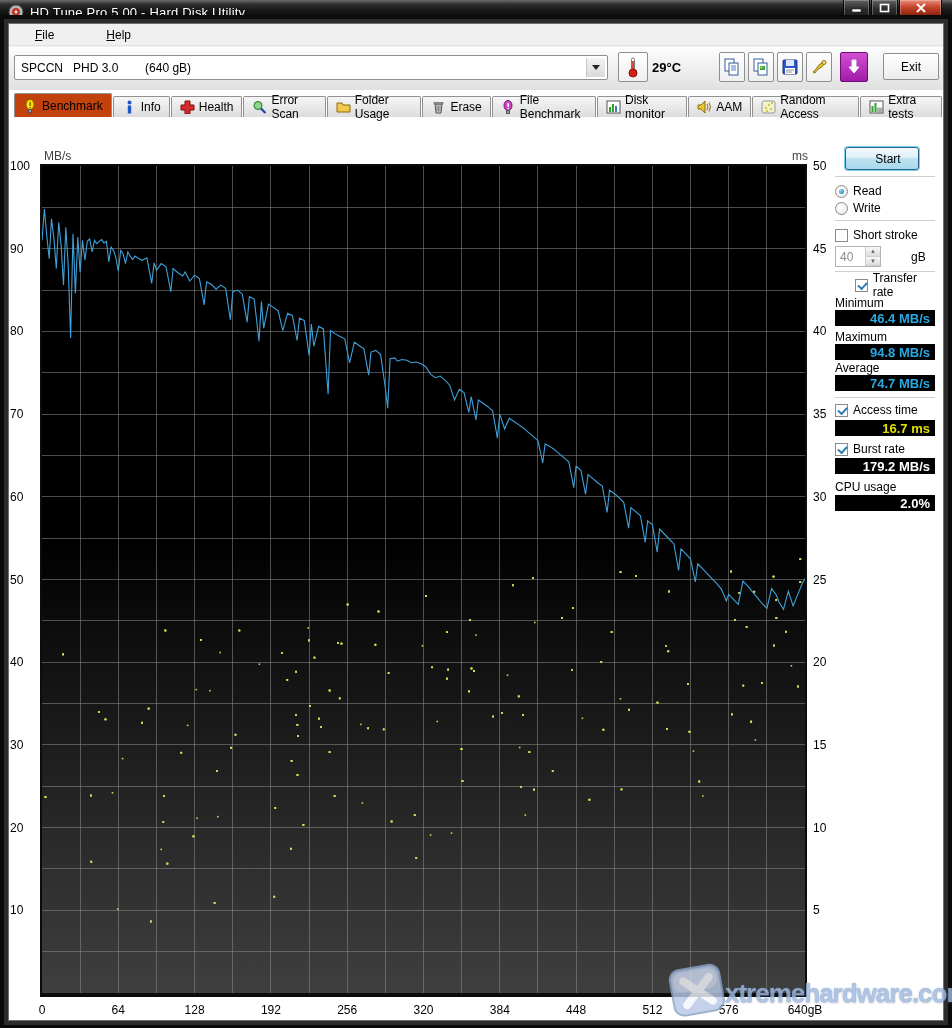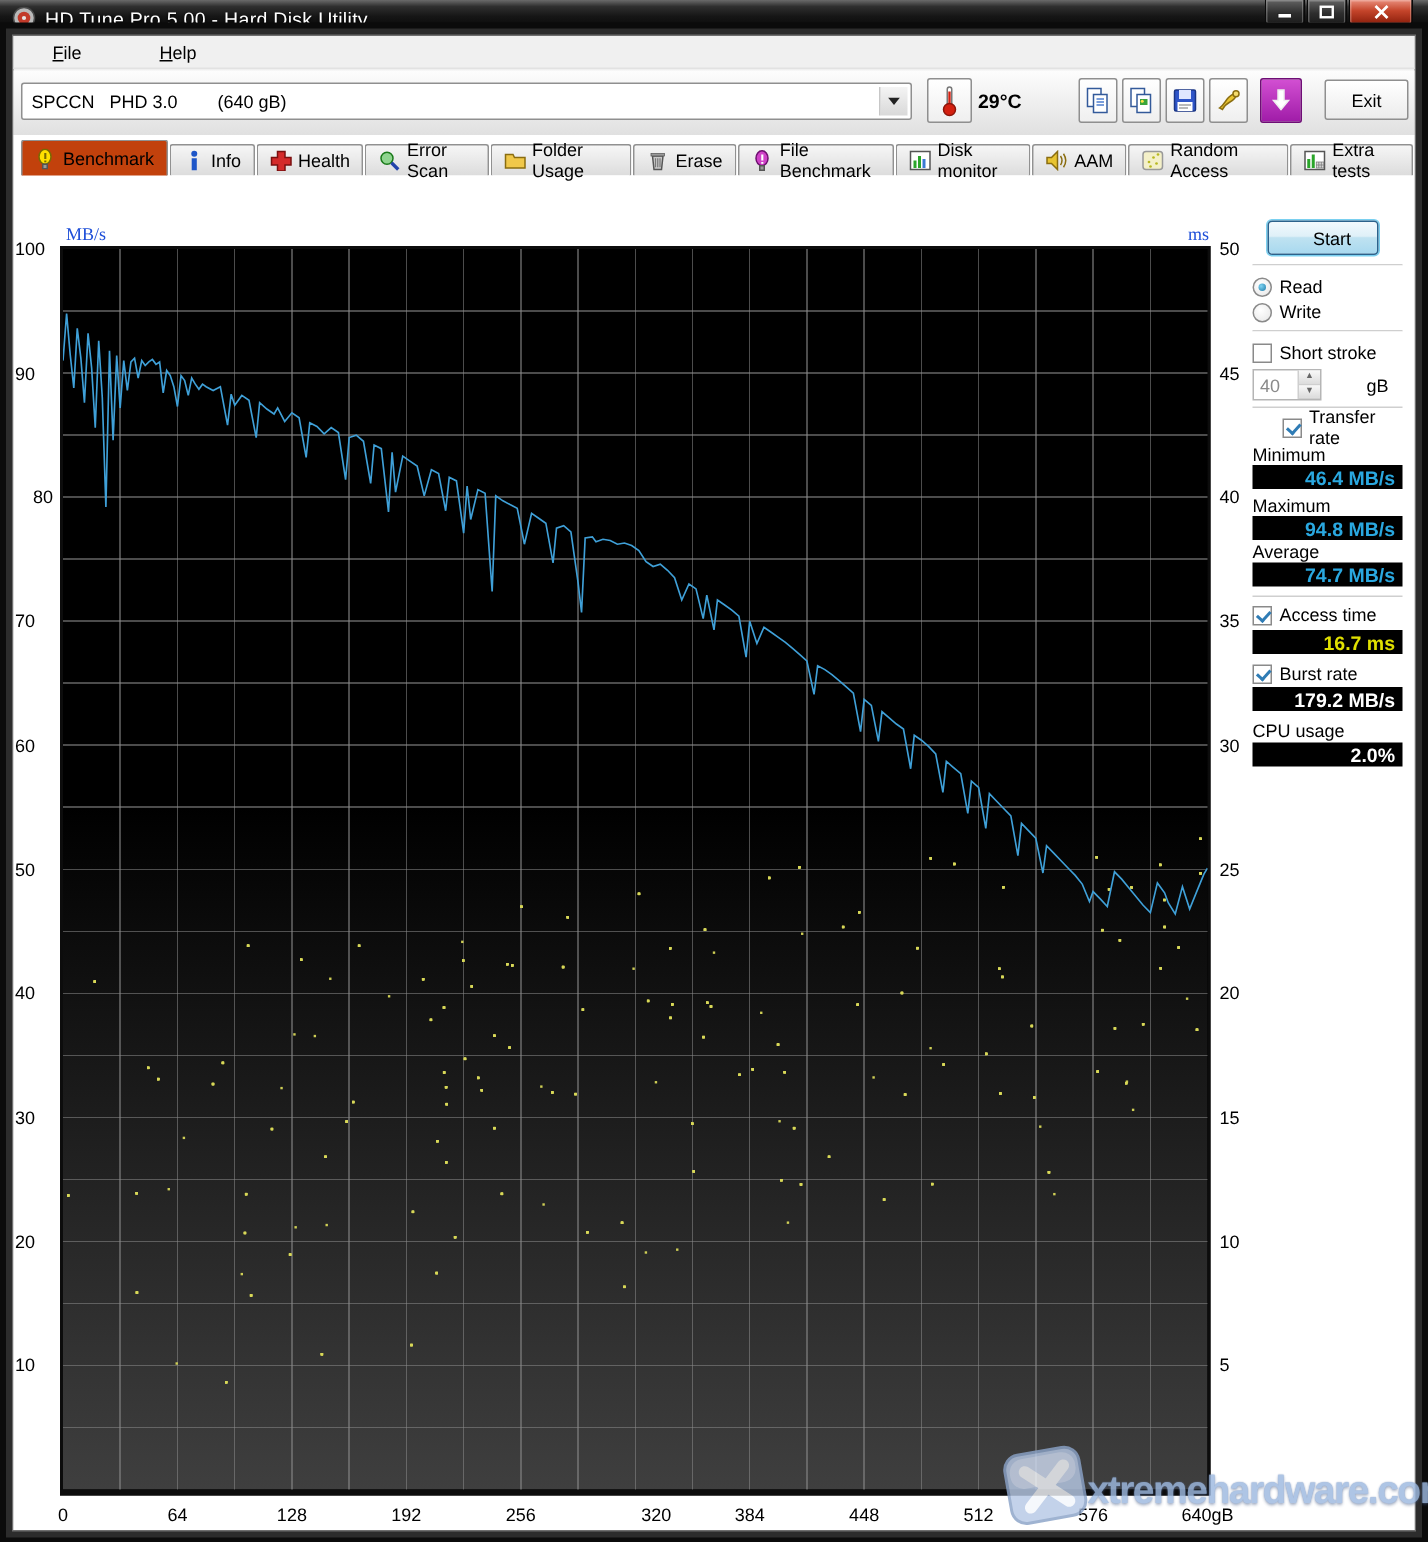--- a/index.html
+++ b/index.html
@@ -49,21 +49,21 @@
   
   .content { position:absolute; left:0; top:66px; width:934px; height:930px; background:#fff; }
   .tabstrip { position:absolute; left:5px; top:3px; display:flex; align-items:flex-end; height:24px; }
   .tab { display:flex; align-items:center; gap:4px; height:21px; padding:0 8px; font-size:12px;
          background:linear-gradient(180deg,#f6f6f6,#dcdcdc); border:1px solid #919191; border-bottom:none;
          border-radius:2px 2px 0 0; margin-right:1px; cursor:default; }
   .tab.active { height:24px; background:#c2410c; position:relative; z-index:2; box-shadow:0 1px 0 #fff; }
   .tab .ticon { width:15px; height:14px; flex:0 0 auto; }
 
   
-  .axis-unit { position:absolute; font-size:12px; color:#1d4ed8;font-family:Liberation Serif, serif; }
+  .axis-unit { position:absolute; font-size:12px; color:#404040; }
   .tick { position:absolute; font-size:12px; color:#000; }
   .tick.left { width:28px; }
   .tick.bottom { width:48px; text-align:center; }
   .chartbox { position:absolute; left:31px; top:74px; width:767px; height:833px;
               border:2px solid #0c0c0c; border-bottom:4px solid #0c0c0c; background:#000; }
   .chartbox svg { display:block; }
 
   
   .panel { position:absolute; left:824px; top:50px; width:106px; font-size:12px; }
   .pstart { position:absolute; left:12px; top:7px; width:74px; height:23px; font-size:12px;
@@ -284,21 +284,21 @@
           <span>Extra tests</span>
         </div>
       </div>
 
       <div class="axis-unit" style="left:35px; top:59px;">MB/s</div>
       <div class="axis-unit" style="left:783px; top:59px;">ms</div>
 
       <div id="left-ticks">
           <div class="tick left" style="left: 1px; top: 69px;">100</div>
           <div class="tick left" style="left: 1px; top: 151.7px;">90</div>
-          <div class="tick left" style="left: 1px; top: 234.4px; padding-left: 12px;">80</div>
+          <div class="tick left" style="left: 1px; top: 234.4px;">80</div>
           <div class="tick left" style="left: 1px; top: 317.1px;">70</div>
           <div class="tick left" style="left: 1px; top: 399.8px;">60</div>
           <div class="tick left" style="left: 1px; top: 482.5px;">50</div>
           <div class="tick left" style="left: 1px; top: 565.2px;">40</div>
           <div class="tick left" style="left: 1px; top: 647.9px;">30</div>
           <div class="tick left" style="left: 1px; top: 730.6px;">20</div>
           <div class="tick left" style="left: 1px; top: 813.3px;">10</div>
         </div>
       <div id="right-ticks">
           <div class="tick " style="left: 804px; top: 69px;">50</div>
@@ -311,21 +311,21 @@
           <div class="tick " style="left: 804px; top: 647.9px;">15</div>
           <div class="tick " style="left: 804px; top: 730.6px;">10</div>
           <div class="tick " style="left: 804px; top: 813.3px;">5</div>
         </div>
       <div id="bottom-ticks">
           <div class="tick bottom" style="left: 9px; top: 913px;">0</div>
           <div class="tick bottom" style="left: 85.3px; top: 913px;">64</div>
           <div class="tick bottom" style="left: 161.6px; top: 913px;">128</div>
           <div class="tick bottom" style="left: 237.9px; top: 913px;">192</div>
           <div class="tick bottom" style="left: 314.2px; top: 913px;">256</div>
-          <div class="tick bottom" style="left: 390.5px; top: 913px; text-align: right;">320</div>
+          <div class="tick bottom" style="left: 390.5px; top: 913px;">320</div>
           <div class="tick bottom" style="left: 466.8px; top: 913px;">384</div>
           <div class="tick bottom" style="left: 543.1px; top: 913px;">448</div>
           <div class="tick bottom" style="left: 619.4px; top: 913px;">512</div>
           <div class="tick bottom" style="left: 695.7px; top: 913px;">576</div>
           <div class="tick bottom" style="left: 772px; top: 913px;">640gB</div>
         </div>
 
       <div class="chartbox">
         <svg id="chart-svg" width="763" height="827" viewBox="0 0 763 827">
             <defs>

